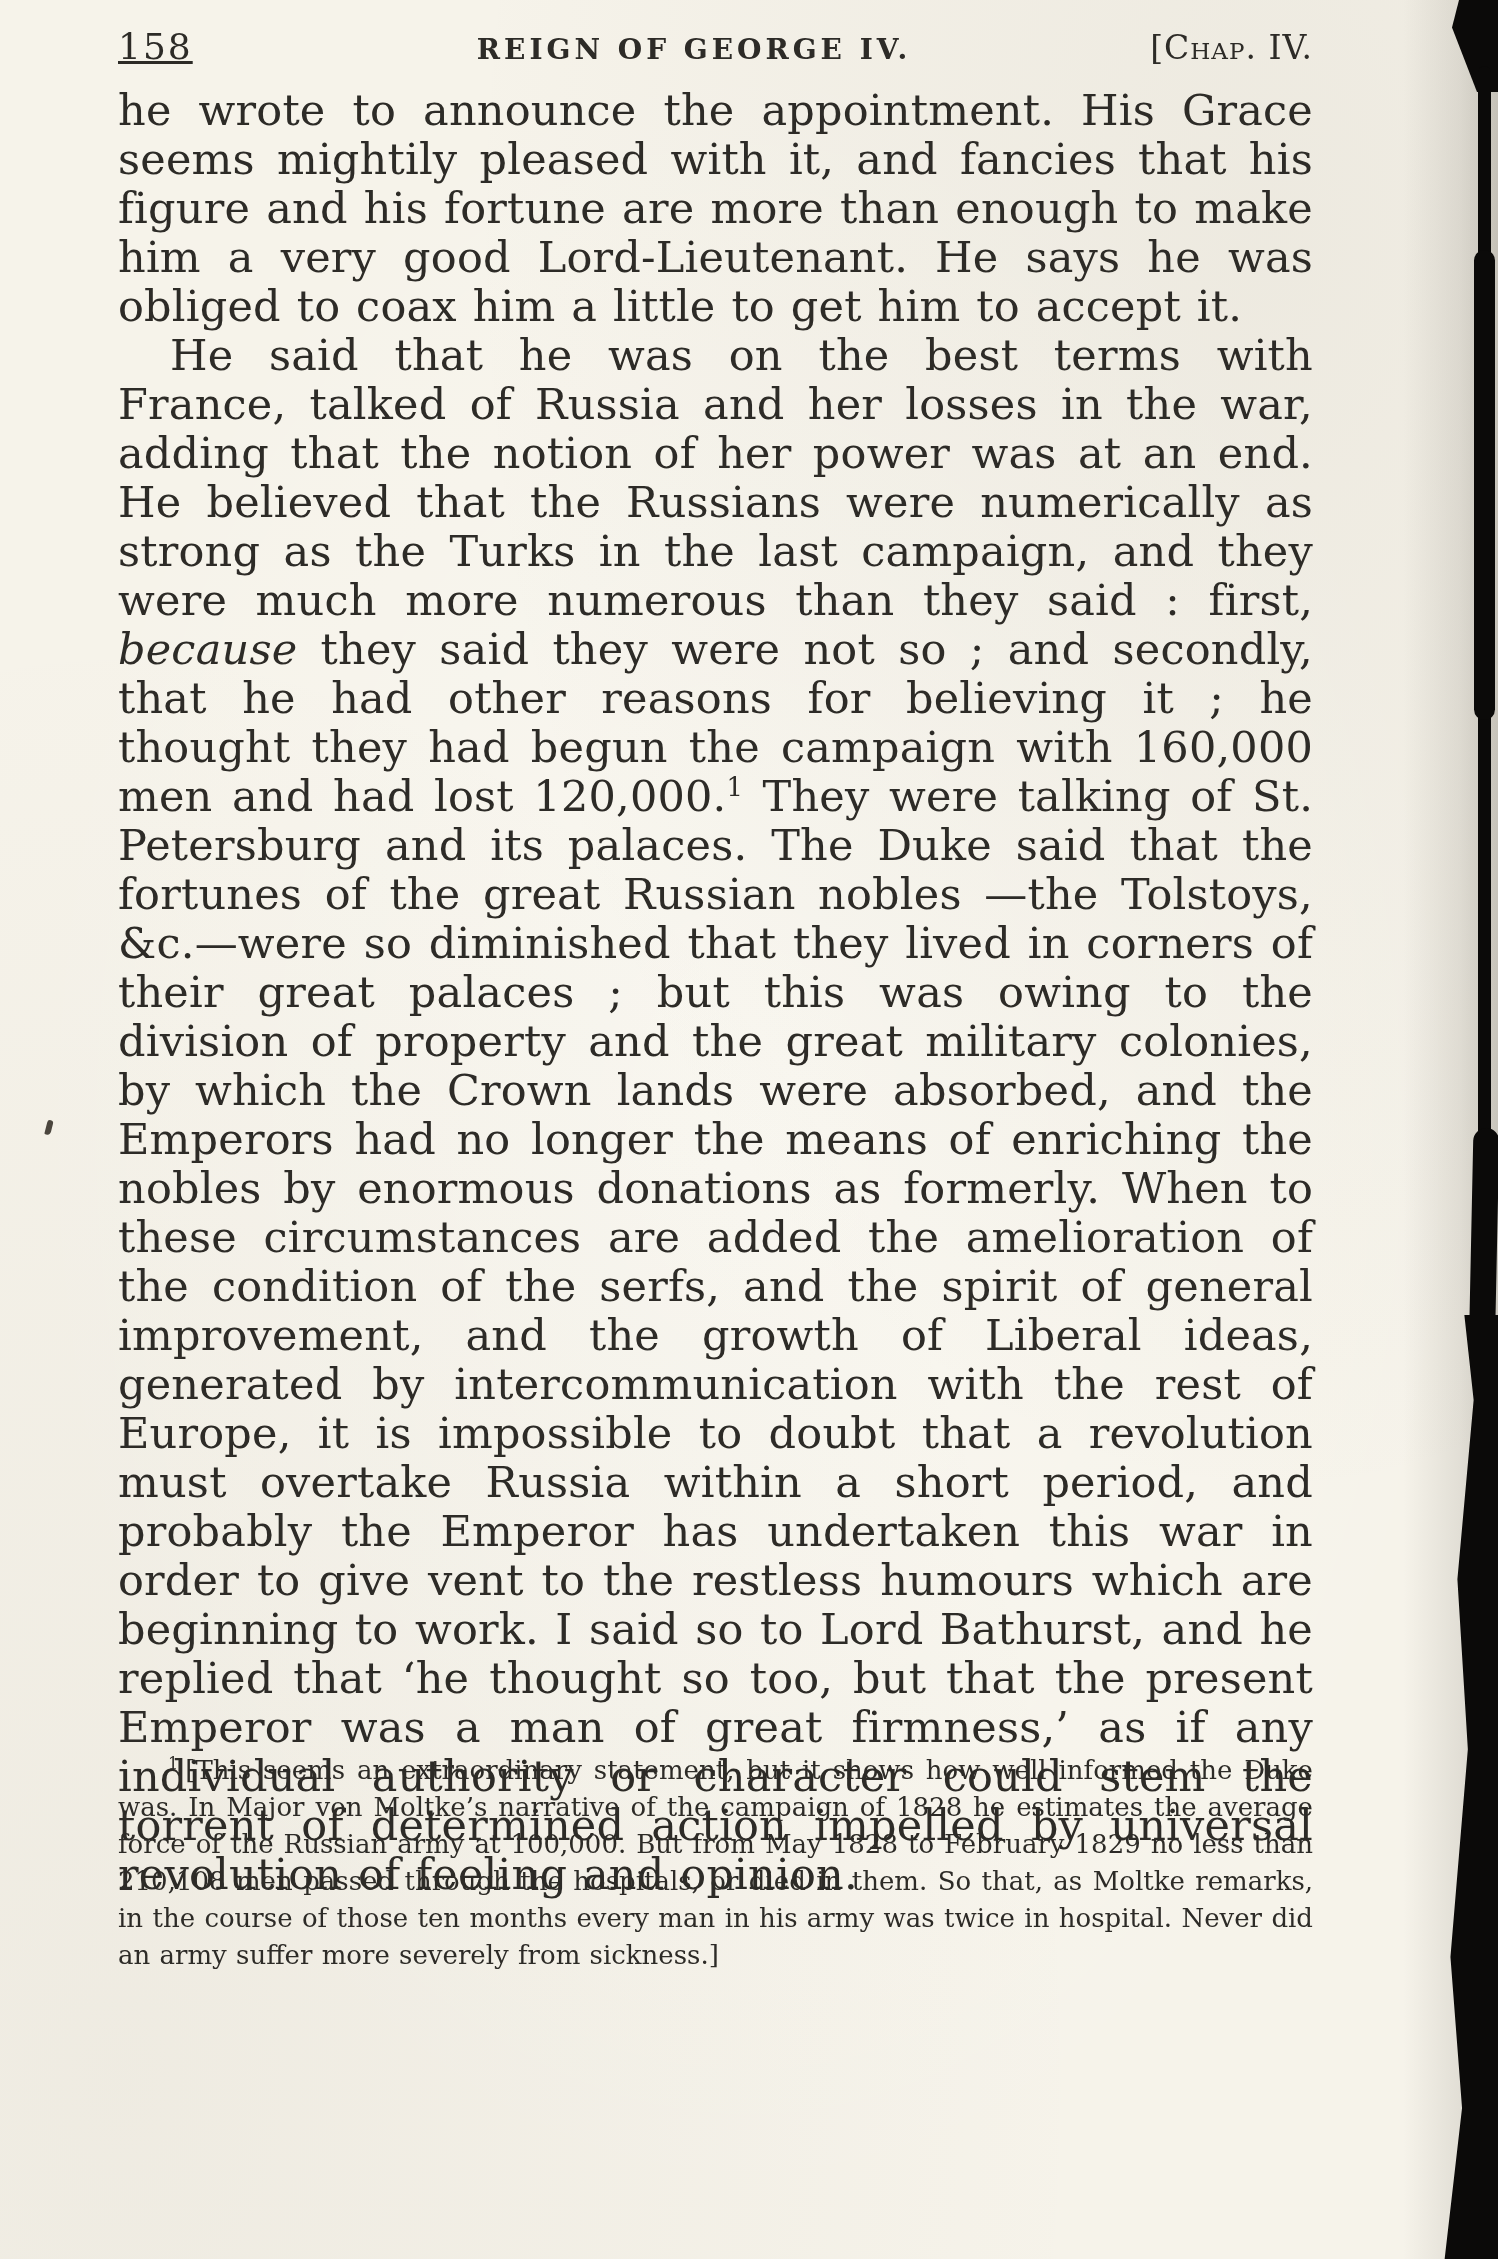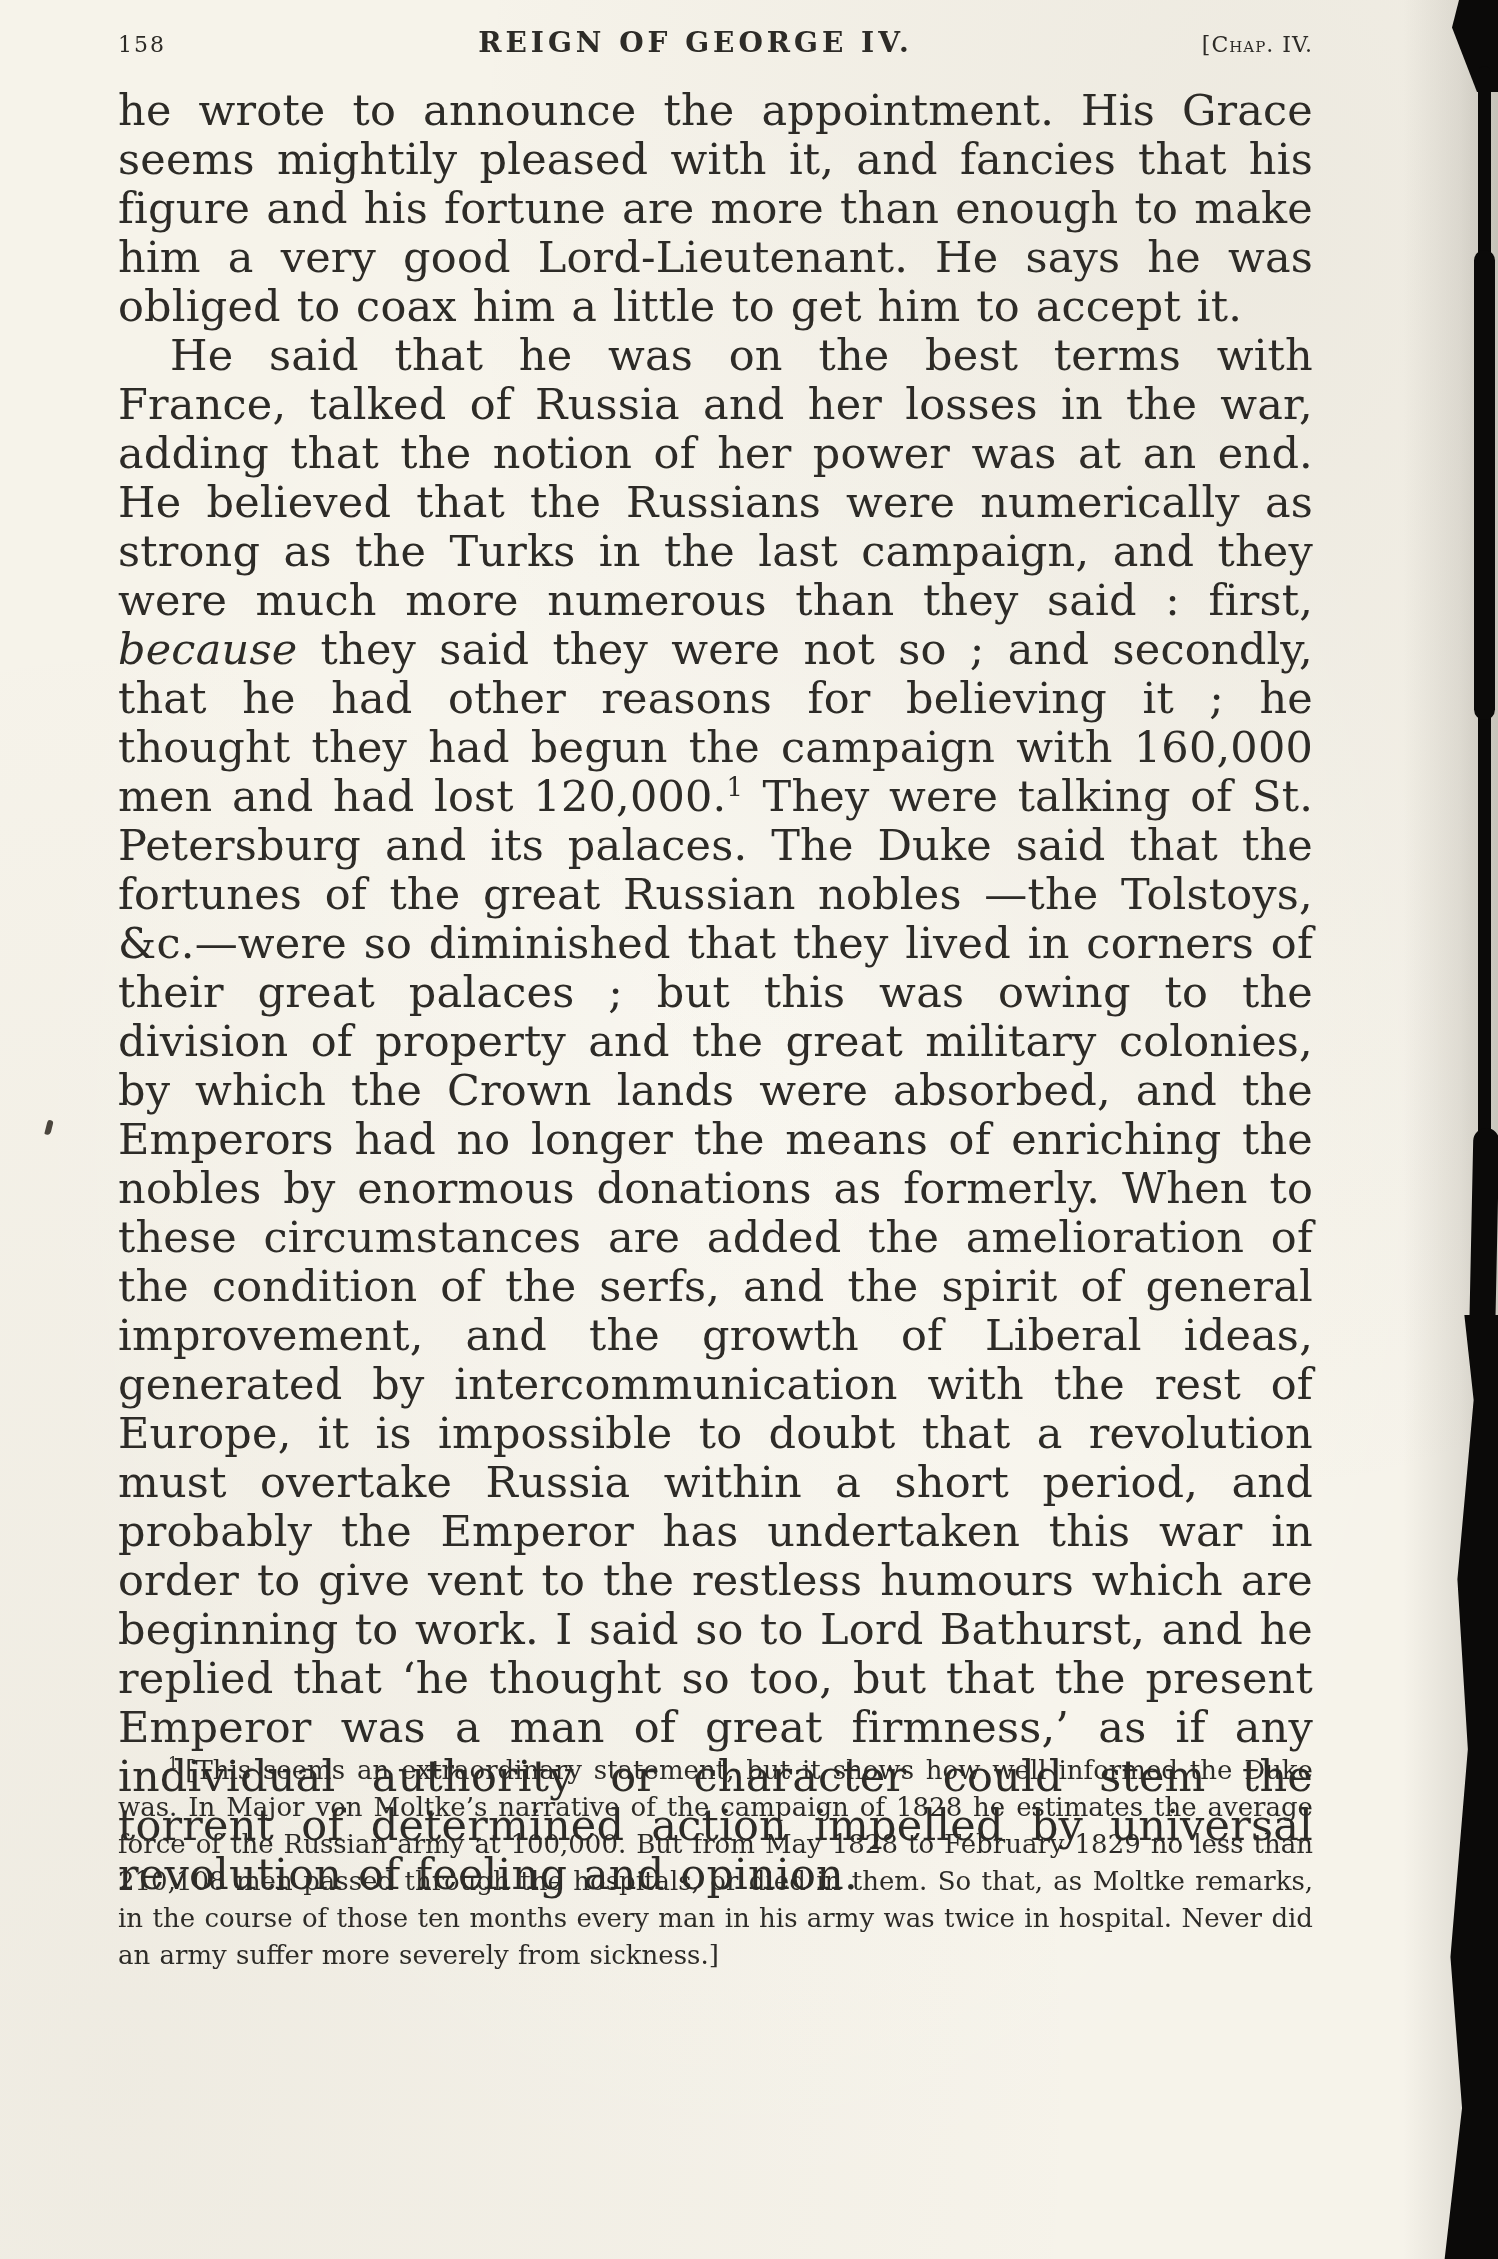--- a/index.html
+++ b/index.html
@@ -25,35 +25,36 @@
   
   .page-header {
     position: absolute;
     top: 26px;
     left: 118px;
     width: 1195px;
     display: flex;
     align-items: baseline;
   }
   .page-number {
-    font-size: 22px;
+    font-size: 36px;
     letter-spacing: 2px;
     min-width: 120px;
+    text-decoration: underline;
   }
   .running-title {
     flex: 1;
     text-align: center;
     font-size: 28px;
     letter-spacing: 4px;
     font-weight: bold;
   }
   .chapter-label {
     min-width: 160px;
-    text-align: right;
-    font-size: 22px;
+    text-align: center;
+    font-size: 33px;
     font-variant: small-caps;
     letter-spacing: 1px;
   }
 
   
   .body-text {
     position: absolute;
     top: 86px;
     left: 118px;
     width: 1195px;

